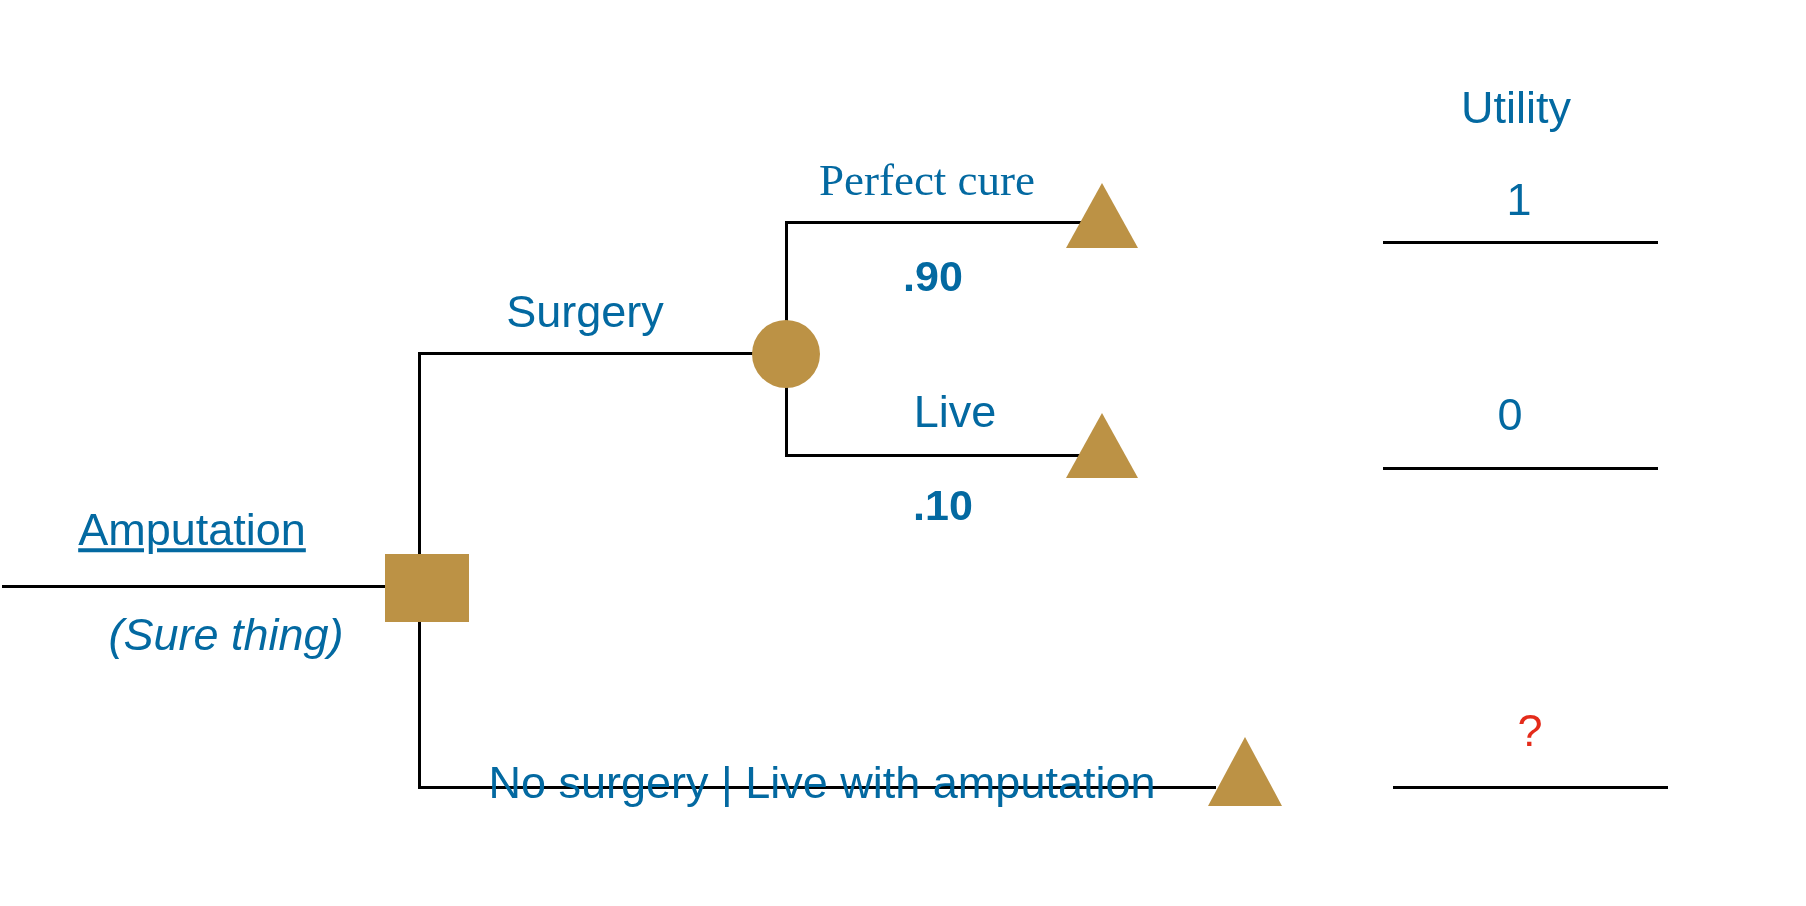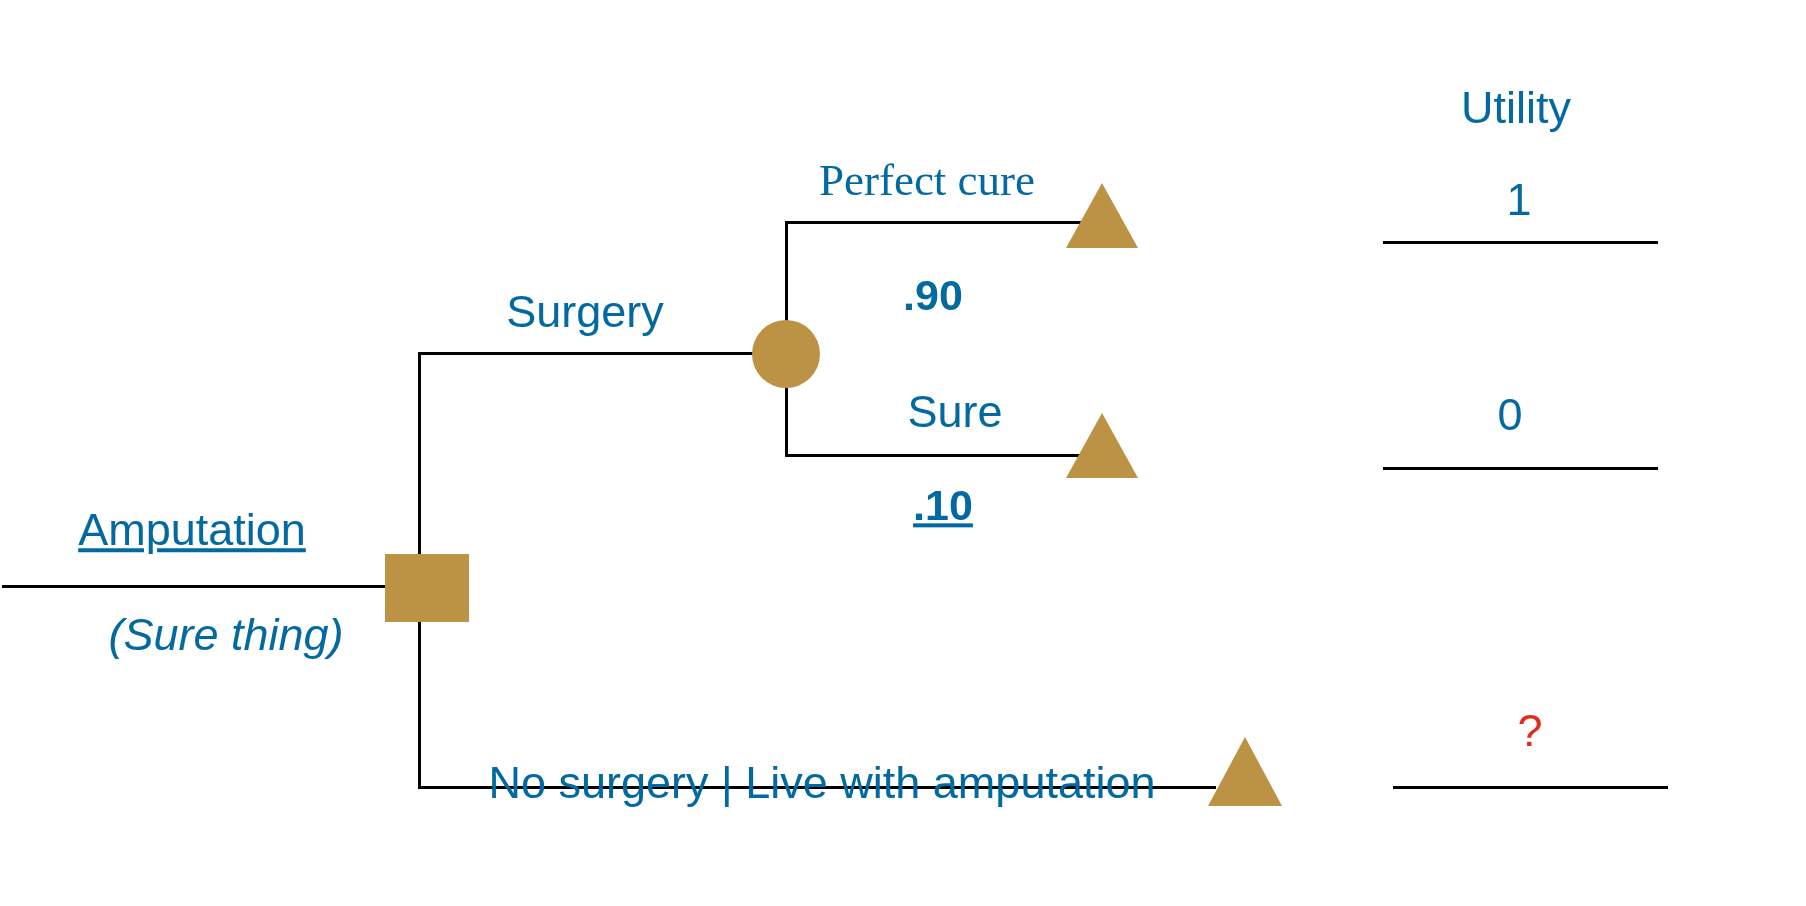--- a/index.html
+++ b/index.html
@@ -83,24 +83,24 @@
   <div class="node-triangle tri-cure"></div>
   <div class="node-triangle tri-death"></div>
   <div class="node-triangle tri-bottom"></div>
 
   <div class="label" style="left:192px; top:530px;text-decoration:underline;">Amputation</div>
   <div class="label italic" style="left:194px; top:635px;">(Sure thing)</div>
 
   <div class="label" style="left:585px; top:312px;">Surgery</div>
 
   <div class="label" style="left:927px; top:181px;font-family:Liberation Serif, serif;">Perfect cure</div>
-  <div class="label bold" style="left:933px; top:277px;margin-top:19px;">.90</div>
+  <div class="label bold" style="left:933px; top:277px;">.90</div>
 
-  <div class="label" style="left:955px; top:412px;">Sure</div>
-  <div class="label bold" style="left:943px; top:506px;text-decoration:underline;">.10</div>
+  <div class="label" style="left:955px; top:412px;">Live</div>
+  <div class="label bold" style="left:943px; top:506px;">.10</div>
 
   <div class="label" style="left:822px; top:745px;margin-top:38px;">No surgery | Live with amputation</div>
 
   <div class="label" style="left:1516px; top:108px;">Utility</div>
   <div class="label" style="left:1519px; top:200px;">1</div>
   <div class="label" style="left:1510px; top:415px;">0</div>
   <div class="label red" style="left:1530px; top:731px;">?</div>
 
 </div>
 

